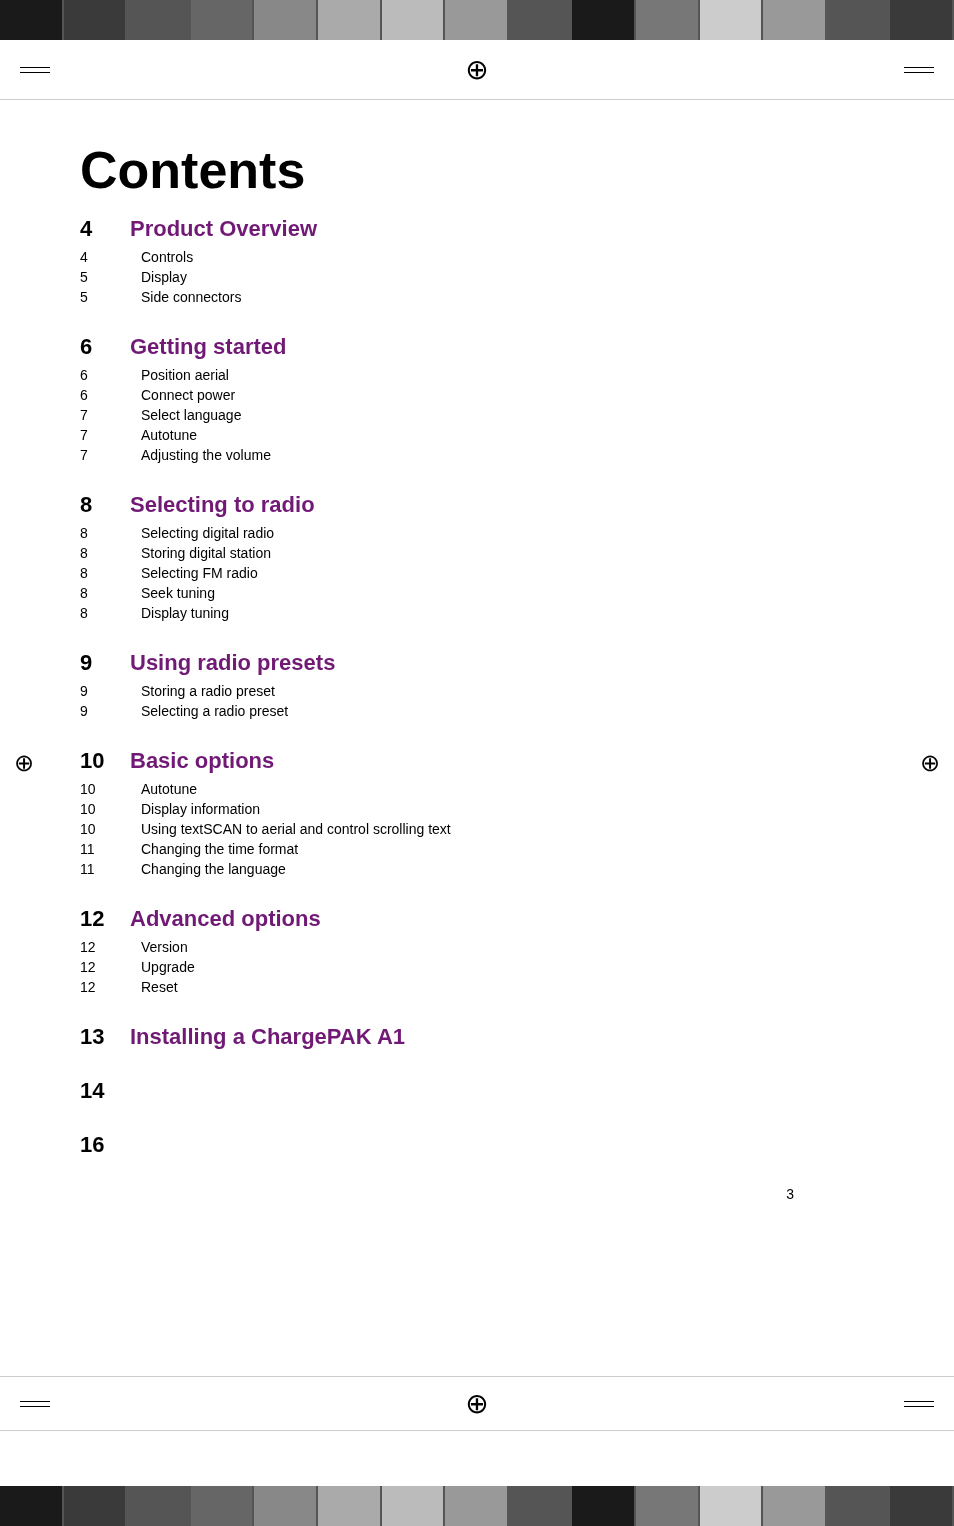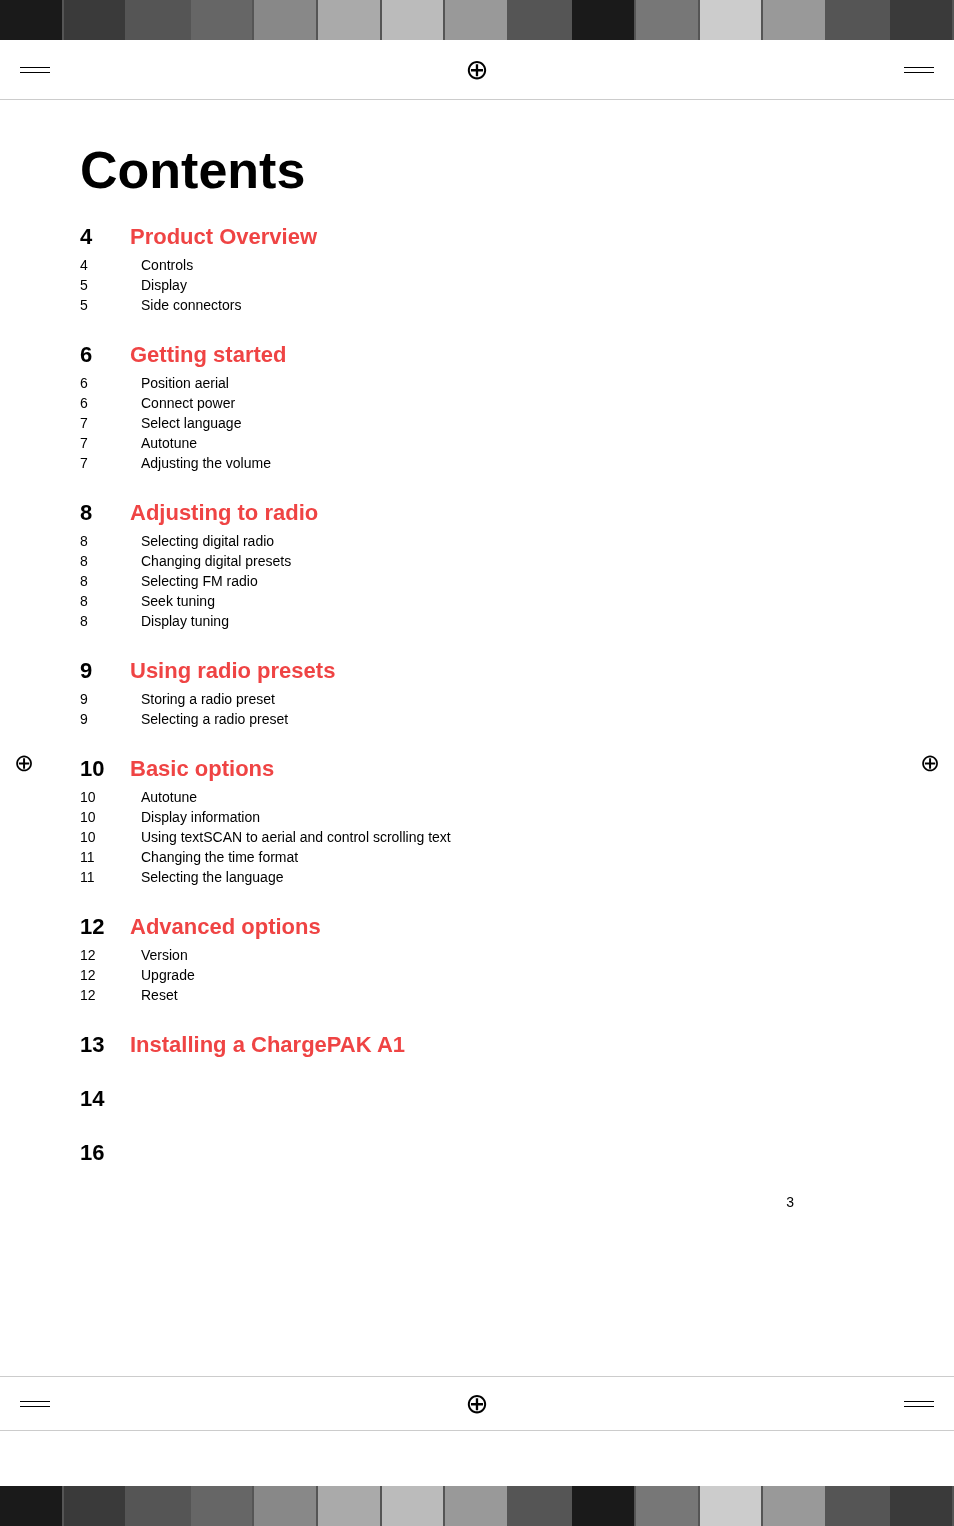--- a/index.html
+++ b/index.html
@@ -80,21 +80,21 @@
     
     .main-content {
       padding: 40px 80px 60px 80px;
     }
 
     
     .page-title {
       font-size: 52px;
       font-weight: bold;
       color: #000;
-      margin-bottom: 24px;
+      margin-bottom: 16px;
       font-family: Arial, Helvetica, sans-serif;
     }
 
     
     .toc-section {
       margin-bottom: 28px;
     }
 
     .section-header {
       display: flex;
@@ -105,21 +105,21 @@
     .section-number {
       font-size: 22px;
       font-weight: bold;
       color: #000;
       min-width: 50px;
     }
 
     .section-title {
       font-size: 22px;
       font-weight: bold;
-      color: #ef4444;
+      color: #701a75;
     }
 
     
     .toc-items {
       margin-left: 0;
       padding-left: 0;
     }
 
     .toc-item {
       display: flex;
@@ -293,30 +293,30 @@
         <div class="toc-item">
           <span class="item-number">7</span>
           <span class="item-text">Adjusting the volume</span>
         </div>
       </div>
     </div>
 
     <div class="toc-section">
       <div class="section-header">
         <span class="section-number">8</span>
-        <span class="section-title">Adjusting to radio</span>
+        <span class="section-title">Selecting to radio</span>
       </div>
       <div class="toc-items">
         <div class="toc-item">
           <span class="item-number">8</span>
           <span class="item-text">Selecting digital radio</span>
         </div>
         <div class="toc-item">
           <span class="item-number">8</span>
-          <span class="item-text">Changing digital presets</span>
+          <span class="item-text">Storing digital station</span>
         </div>
         <div class="toc-item">
           <span class="item-number">8</span>
           <span class="item-text">Selecting FM radio</span>
         </div>
         <div class="toc-item">
           <span class="item-number">8</span>
           <span class="item-text">Seek tuning</span>
         </div>
         <div class="toc-item">
@@ -360,21 +360,21 @@
         <div class="toc-item">
           <span class="item-number">10</span>
           <span class="item-text">Using textSCAN to aerial and control scrolling text</span>
         </div>
         <div class="toc-item">
           <span class="item-number">11</span>
           <span class="item-text">Changing the time format</span>
         </div>
         <div class="toc-item">
           <span class="item-number">11</span>
-          <span class="item-text">Selecting the language</span>
+          <span class="item-text">Changing the language</span>
         </div>
       </div>
     </div>
 
     <div class="toc-section">
       <div class="section-header">
         <span class="section-number">12</span>
         <span class="section-title">Advanced options</span>
       </div>
       <div class="toc-items">

